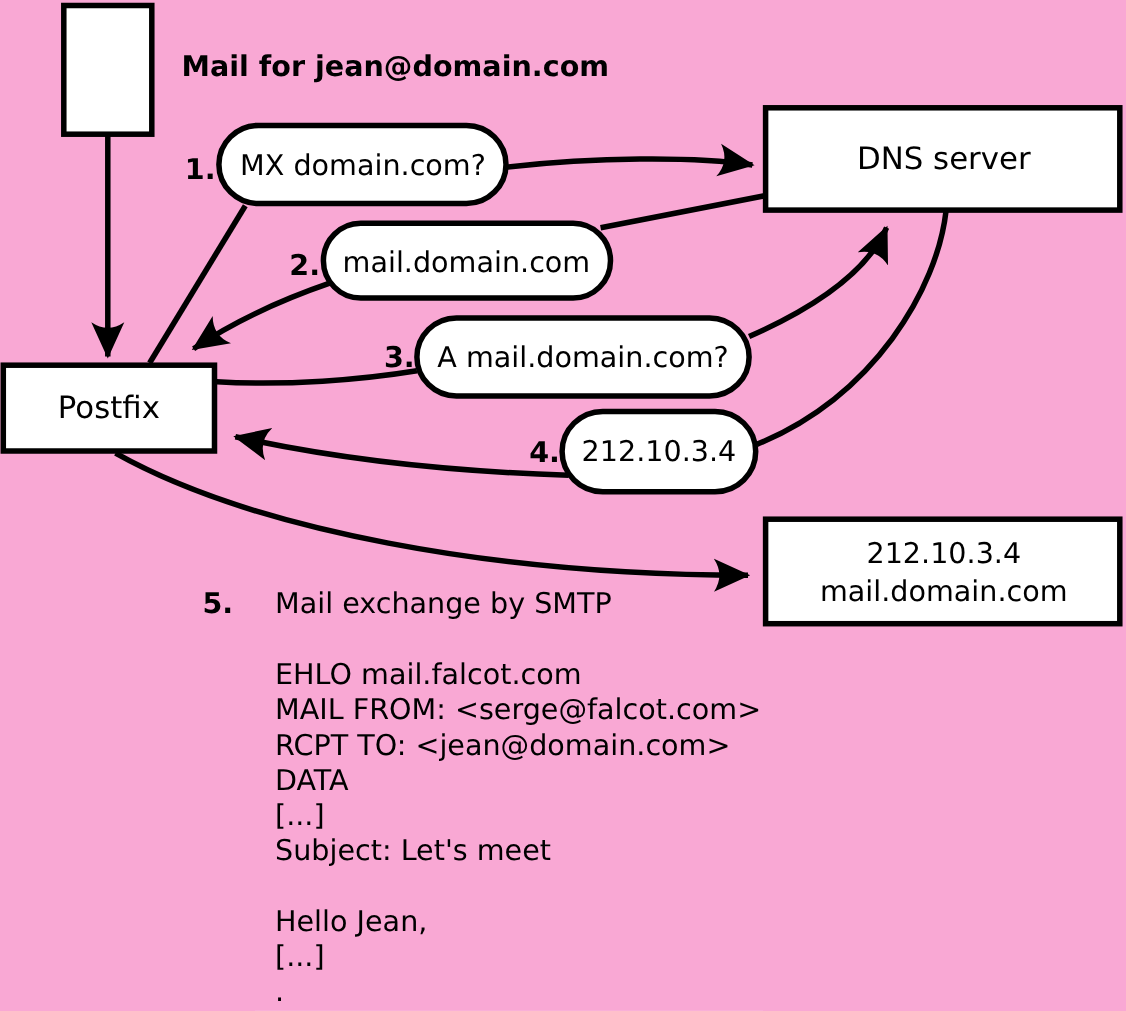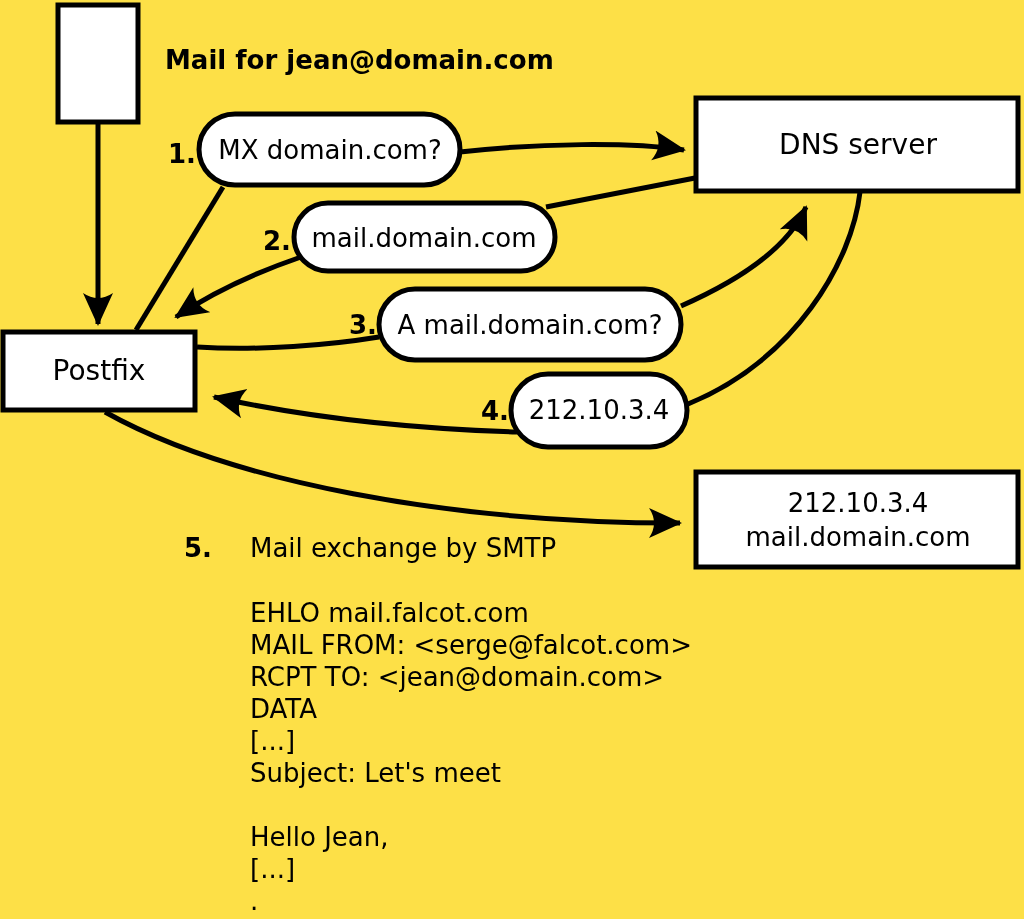--- a/index.html
+++ b/index.html
@@ -1,20 +1,20 @@
 <!DOCTYPE html>
 <html><head>
 <meta charset="utf-8">
 <style>
   html, body { margin: 0; padding: 0; background: #ffffff; }
   .stage {
     position: relative;
     width: 1024px;
     height: 919px;
-    background: #fde047;
+    background: #f9a8d4;
     overflow: hidden;
   }
   svg { position: absolute; left: 0; top: 0; }
   text {
     font-family: "DejaVu Sans", "Liberation Sans", sans-serif;
     font-size: 26px;
     fill: #000000;
   }
   .title  { font-weight: bold; }
   .node   { font-size: 28px; }

